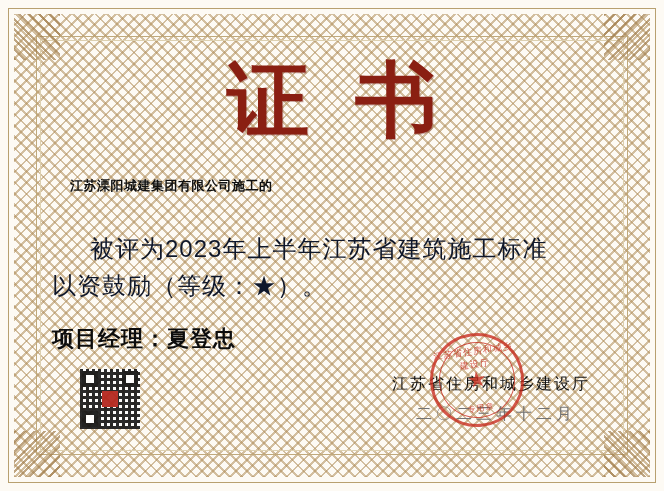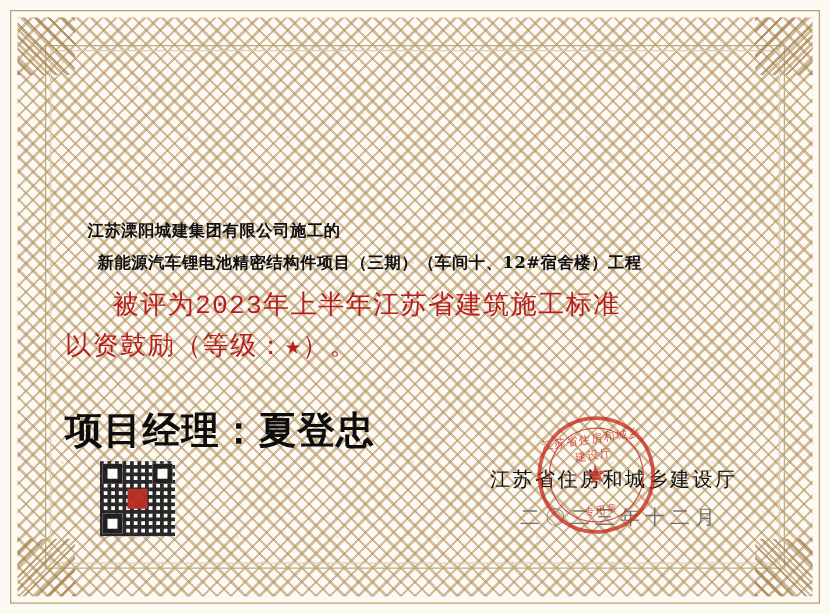--- a/index.html
+++ b/index.html
@@ -138,34 +138,34 @@
   .subject-line.l1 { padding-left: 8px; }
   .subject-line.l2 { padding-left: 16px; }
 
   .body-block {
     position: absolute;
     top: 186px;
     left: 8px;
     right: 8px;
   }
   .body-line {
-    font-family: Liberation Mono, monospace;
-    font-size: 21px;
-    color: #b91c1c;
+    font-family: Liberation Sans, sans-serif;
+    font-size: 24px;
+    color: #0f172a;
     line-height: 1.55;
     letter-spacing: 1px;
   }
   .body-line.indent { text-indent: 38px; }
 
   .manager-line {
     position: absolute;
     top: 280px;
     left: 8px;
     font-family: "DejaVu Serif", serif;
-    font-size: 30px;
+    font-size: 22px;
     font-weight: 600;
     color: #0d0d0d;
     letter-spacing: 1px;
   }
   .manager-name {
     font-weight: 700;
   }
 
   
   .qr {
@@ -280,24 +280,24 @@
 
   <div class="corner tl"></div>
   <div class="corner tr"></div>
   <div class="corner bl"></div>
   <div class="corner br"></div>
 
   <div class="watermark"></div>
 
   <div class="content">
 
+    <div class="title">证书</div>
 
     <div class="subject-block">
       <div class="subject-line l1">江苏溧阳城建集团有限公司施工的</div>
-      <div class="subject-line l2">新能源汽车锂电池精密结构件项目（三期）（车间十、12#宿舍楼）工程</div>
     </div>
 
     <div class="body-block">
       <div class="body-line indent">被评为2023年上半年江苏省建筑施工标准</div>
       <div class="body-line">以资鼓励（等级：★）。</div>
     </div>
 
     <div class="manager-line">
       <span>项目经理：</span><span class="manager-name">夏登忠</span>
     </div>

